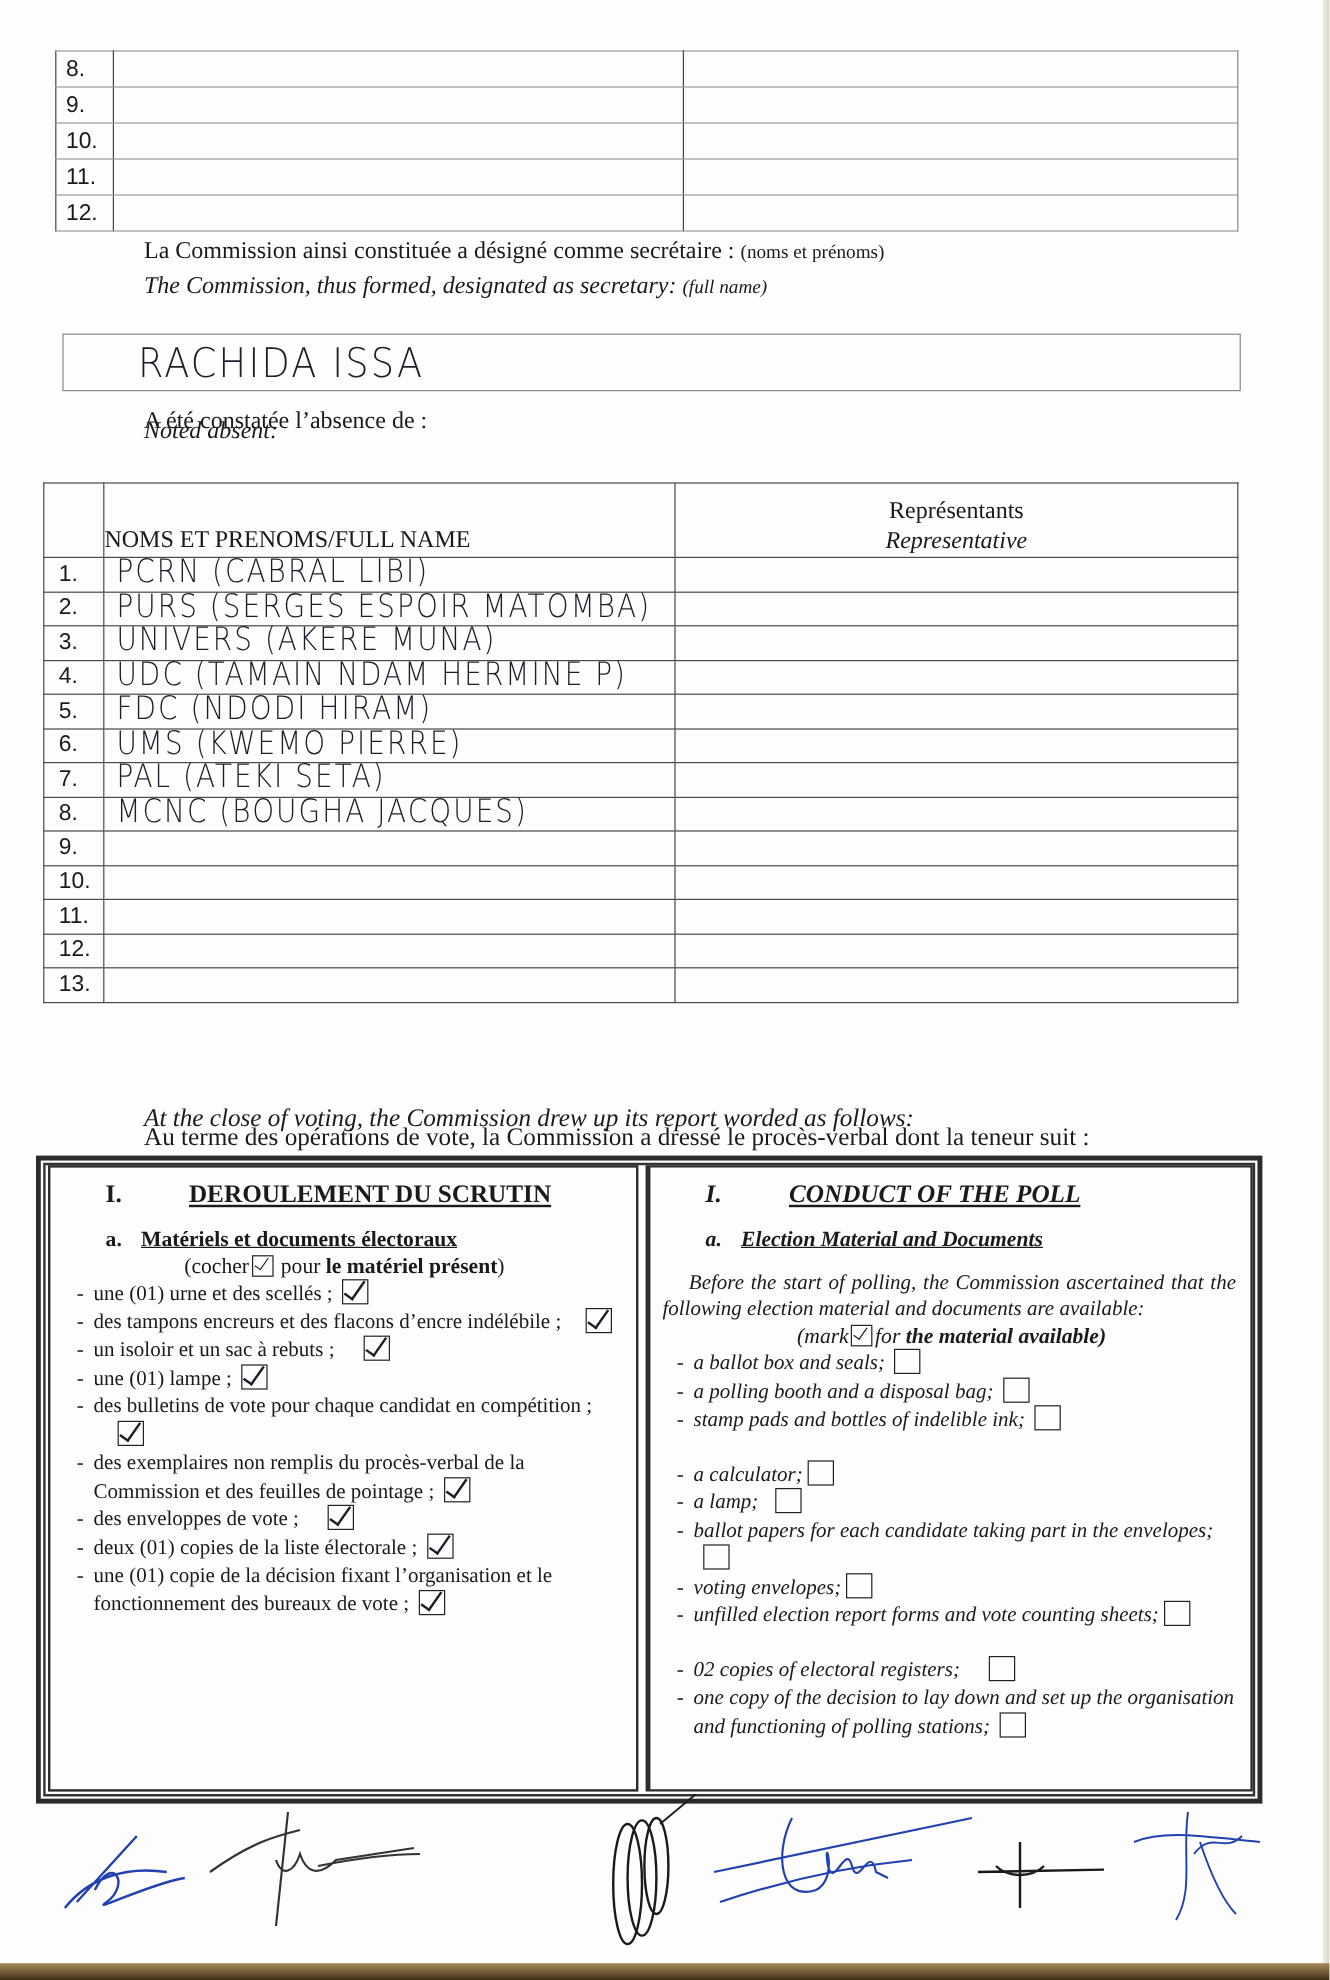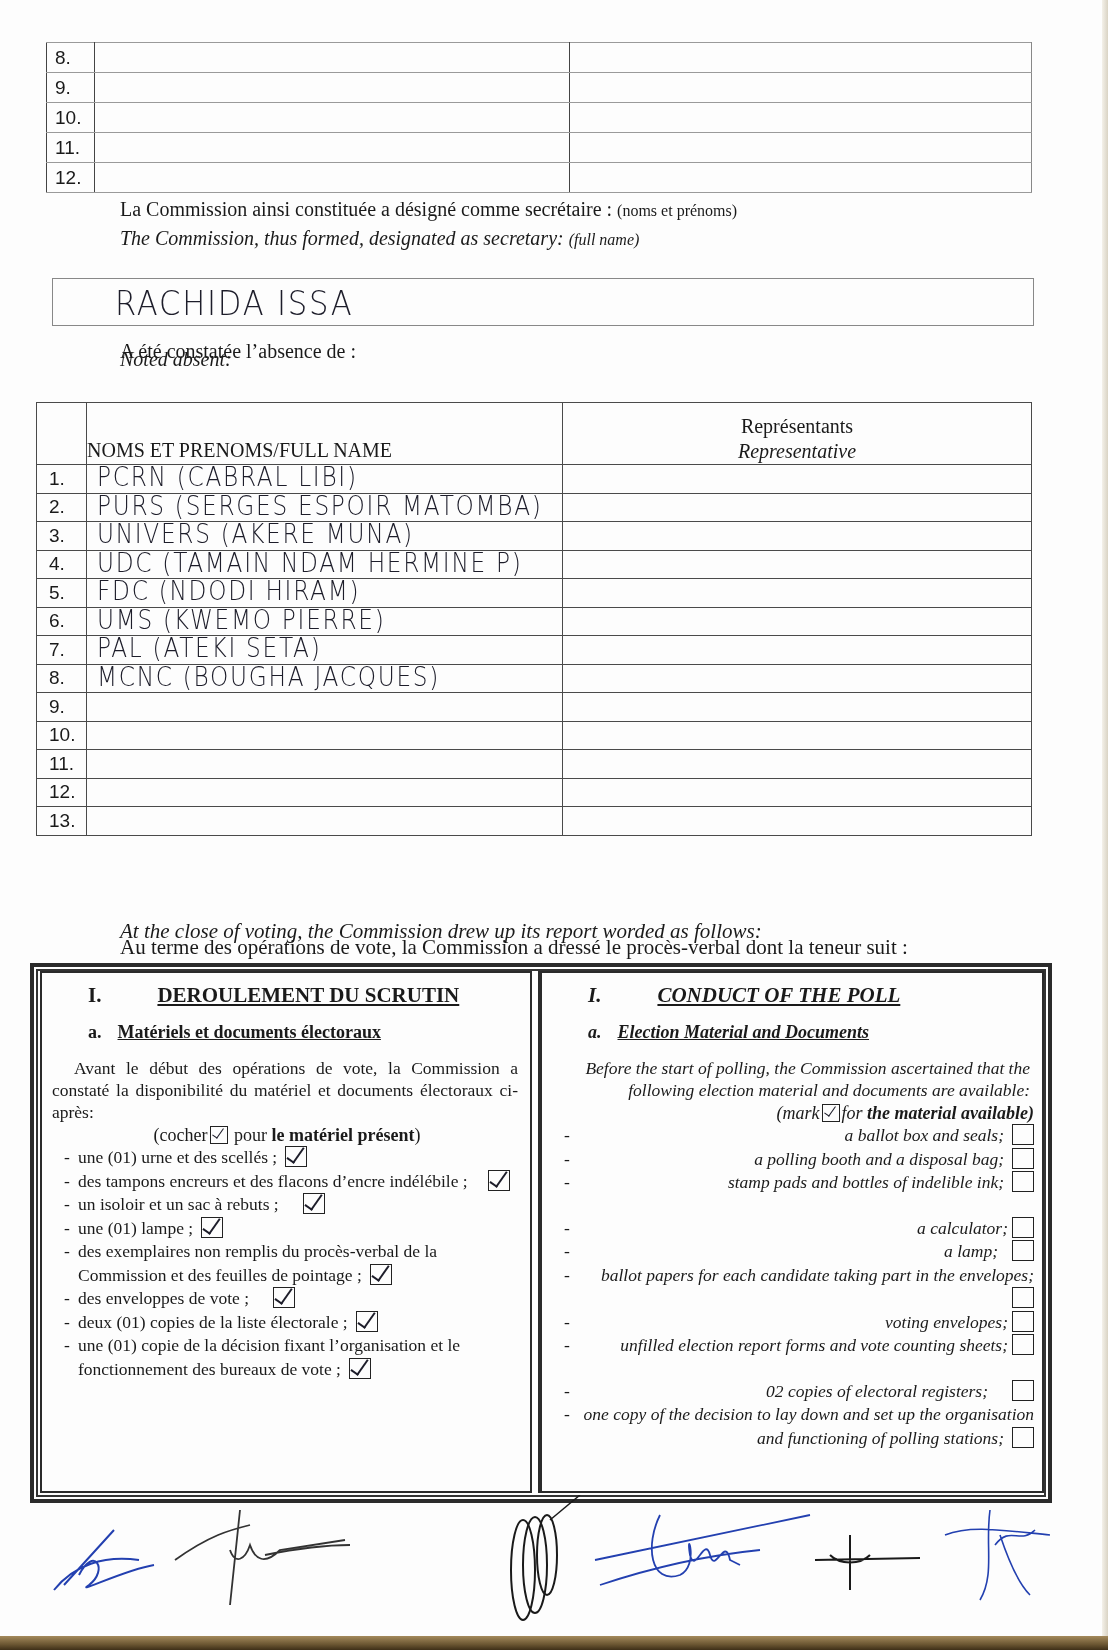--- a/index.html
+++ b/index.html
@@ -98,21 +98,21 @@
       font-weight: bold; font-size: 18px; display: flex; gap: 16px; padding-left: 36px;
       margin-top: 14px;
     }
     .sub-title .t { text-decoration: underline; }
     .intro {
       font-size: 17.5px; text-align: justify; text-indent: 22px; line-height: 22px;
       margin-top: 14px; padding-right: 4px;
     }
     .mark-line { font-size: 18px; text-align: center; margin: 2px 0 0 0; }
     .mark-line b { font-weight: bold; }
-    .col.right .intro, .col.right .mark-line, .col.right .items { font-style: italic; text-align: right; }
+    .col.right .intro, .col.right .mark-line, .col.right .items { font-style: italic; }
     .col.right .sec-title, .col.right .sub-title { font-style: italic; }
     .items { list-style: none; margin: 0; padding: 0 0 0 12px; font-size: 17.5px; line-height: 23.5px; }
     .items li { position: relative; padding-left: 14px; }
     .items li::before { content: "-"; position: absolute; left: 0; }
     .items li.gap-above { margin-top: 22px; }
     .chk {
       display: inline-block; width: 22px; height: 21px; border: 1.5px solid #222;
       vertical-align: -4px; margin-left: 8px; position: relative; box-sizing: border-box;
       cursor: pointer;
     }
@@ -280,29 +280,29 @@
 
   <div class="col left">
     <div class="sec-title">
       <span>I.</span>
       <span class="t">DEROULEMENT DU SCRUTIN</span>
     </div>
     <div class="sub-title">
       <span>a.</span>
       <span class="t">Matériels et documents électoraux</span>
     </div>
-    <div class="intro">Avant le début des opérations de vote, la Commission a constaté la disponibilité du matériel et documents électoraux ci-après:</div>
     <div class="mark-line">
       <span>(cocher</span><span class="chk tiny checked"></span><span> pour </span><b>le matériel présent</b><span>)</span>
     </div>
     <ul class="items">
       <li><span>une (01) urne et des scellés ;</span><span class="chk checked"></span></li>
       <li><span>des tampons encreurs et des flacons d’encre indélébile ;</span><span class="chk checked" style="margin-left:20px;"></span></li>
       <li><span>un isoloir et un sac à rebuts ;</span><span class="chk checked" style="margin-left:24px;"></span></li>
       <li><span>une (01) lampe ;</span><span class="chk checked"></span></li>
+      <li><span>des bulletins de vote pour chaque candidat en compétition ;</span><span class="chk checked" style="margin-left:20px;"></span></li>
       <li><span>des exemplaires non remplis du procès-verbal de la Commission et des feuilles de pointage ;</span><span class="chk checked"></span></li>
       <li><span>des enveloppes de vote ;</span><span class="chk checked" style="margin-left:24px;"></span></li>
       <li><span>deux (01) copies de la liste électorale ;</span><span class="chk checked"></span></li>
       <li><span>une (01) copie de la décision fixant l’organisation et le fonctionnement des bureaux de vote ;</span><span class="chk checked"></span></li>
     </ul>
   </div>
 
   <div class="col right">
     <div class="sec-title">
       <span>I.</span>

